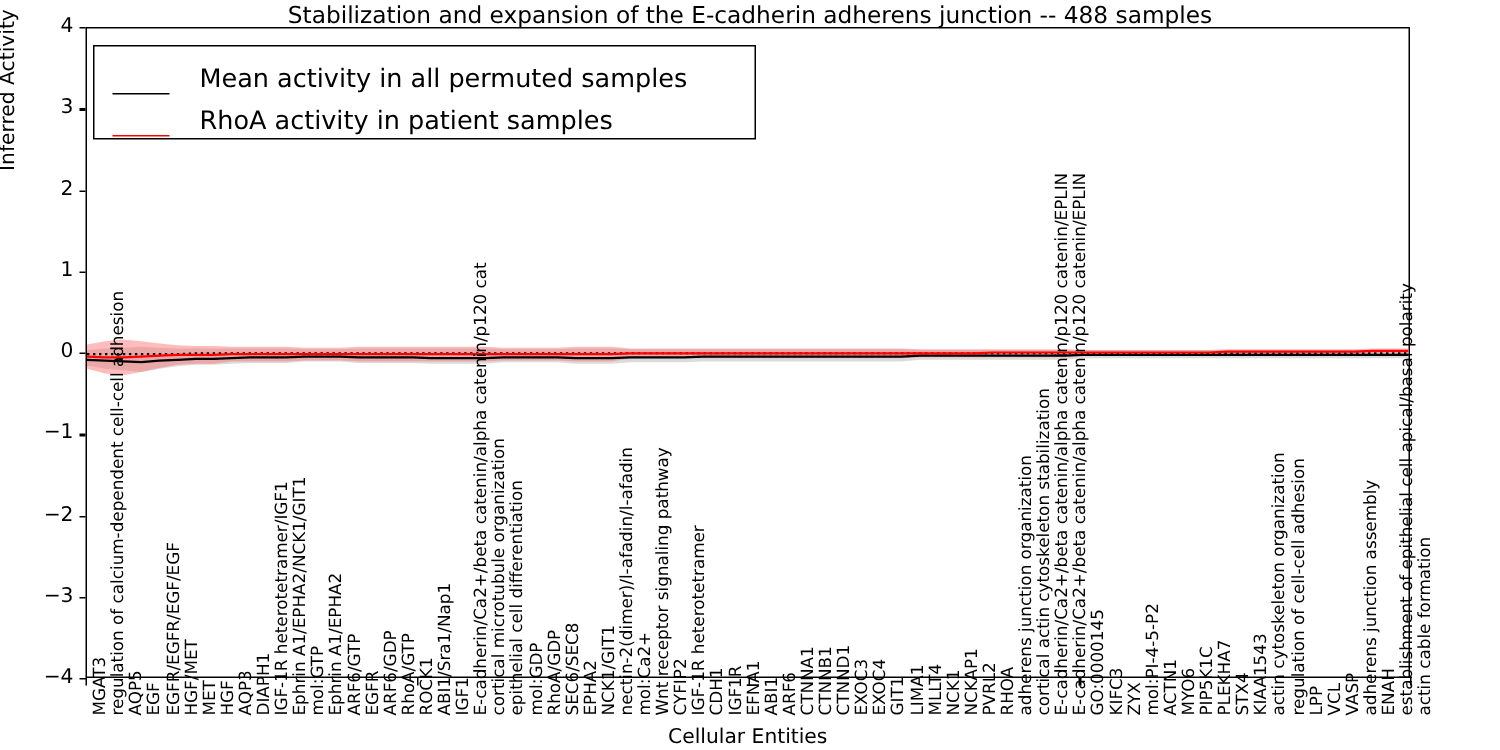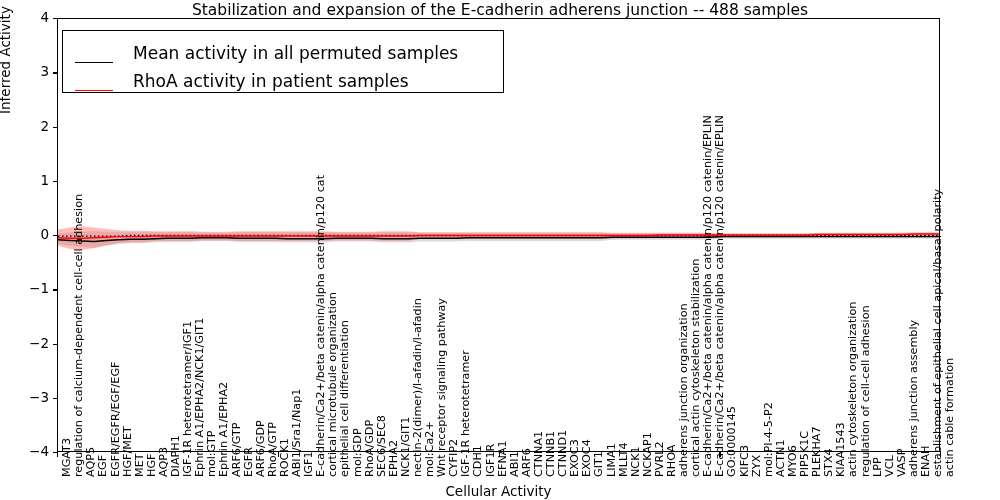--- a/index.html
+++ b/index.html
@@ -172,21 +172,21 @@
       <div class="xtl" style="left: 847.433px; top: 477px;">actin cytoskeleton organization</div>
       <div class="xtl" style="left: 859.529px; top: 477px;">regulation of cell-cell adhesion</div>
       <div class="xtl" style="left: 871.625px; top: 477px;">LPP</div>
       <div class="xtl" style="left: 883.721px; top: 477px;">VCL</div>
       <div class="xtl" style="left: 895.816px; top: 477px;">VASP</div>
       <div class="xtl" style="left: 907.912px; top: 477px;">adherens junction assembly</div>
       <div class="xtl" style="left: 920.008px; top: 477px;">ENAH</div>
       <div class="xtl" style="left: 932.104px; top: 477px;">establishment of epithelial cell apical/basal polarity</div>
       <div class="xtl" style="left: 944.2px; top: 477px;">actin cable formation</div>
     </div>
-  <div id="x-axis-label">Cellular Activity</div>
+  <div id="x-axis-label">Cellular Entities</div>
 
   <div id="legend">
     <div class="legend-row">
       <span class="legend-swatch black"></span>
       <span class="legend-text">Mean activity in all permuted samples</span>
     </div>
     <div class="legend-row">
       <span class="legend-swatch red"></span>
       <span class="legend-text">RhoA activity in patient samples</span>
     </div>

